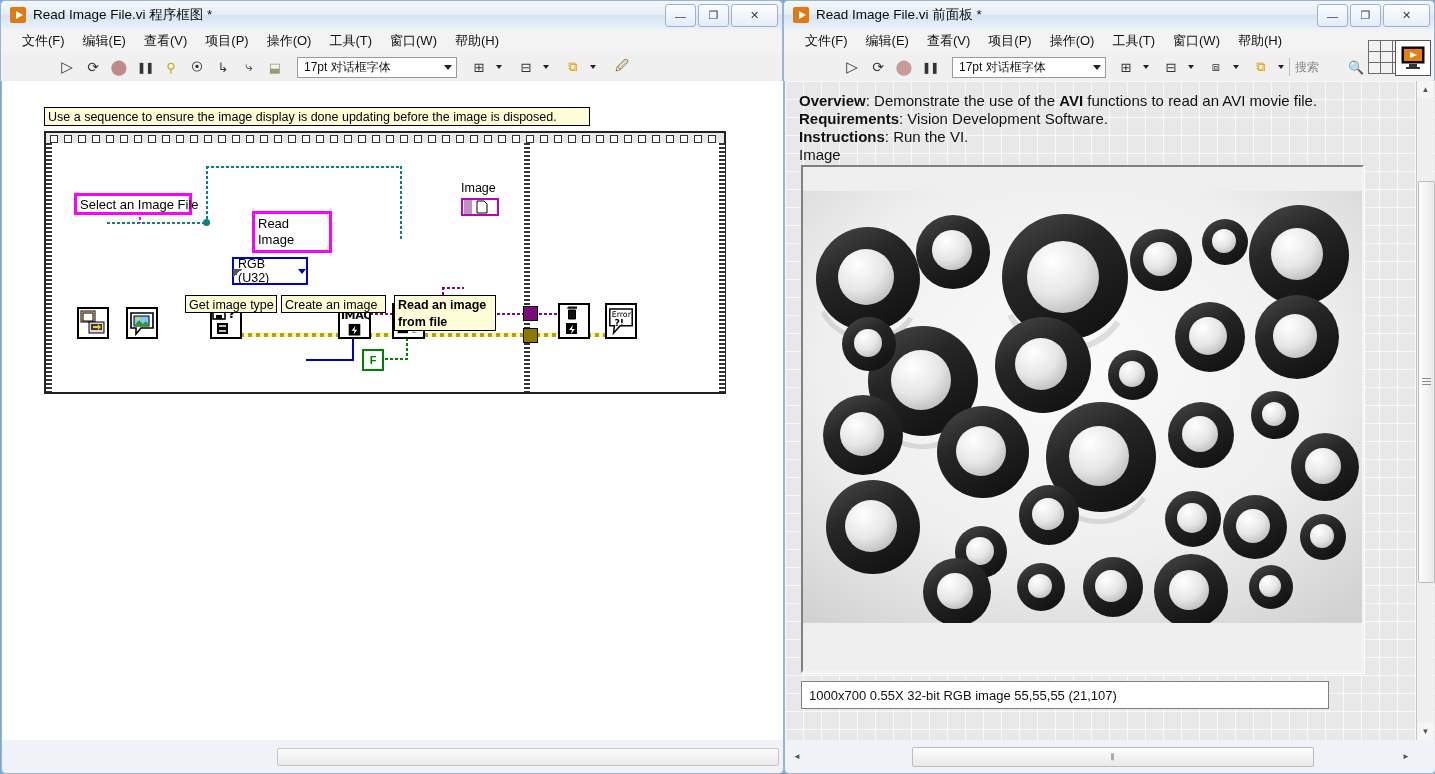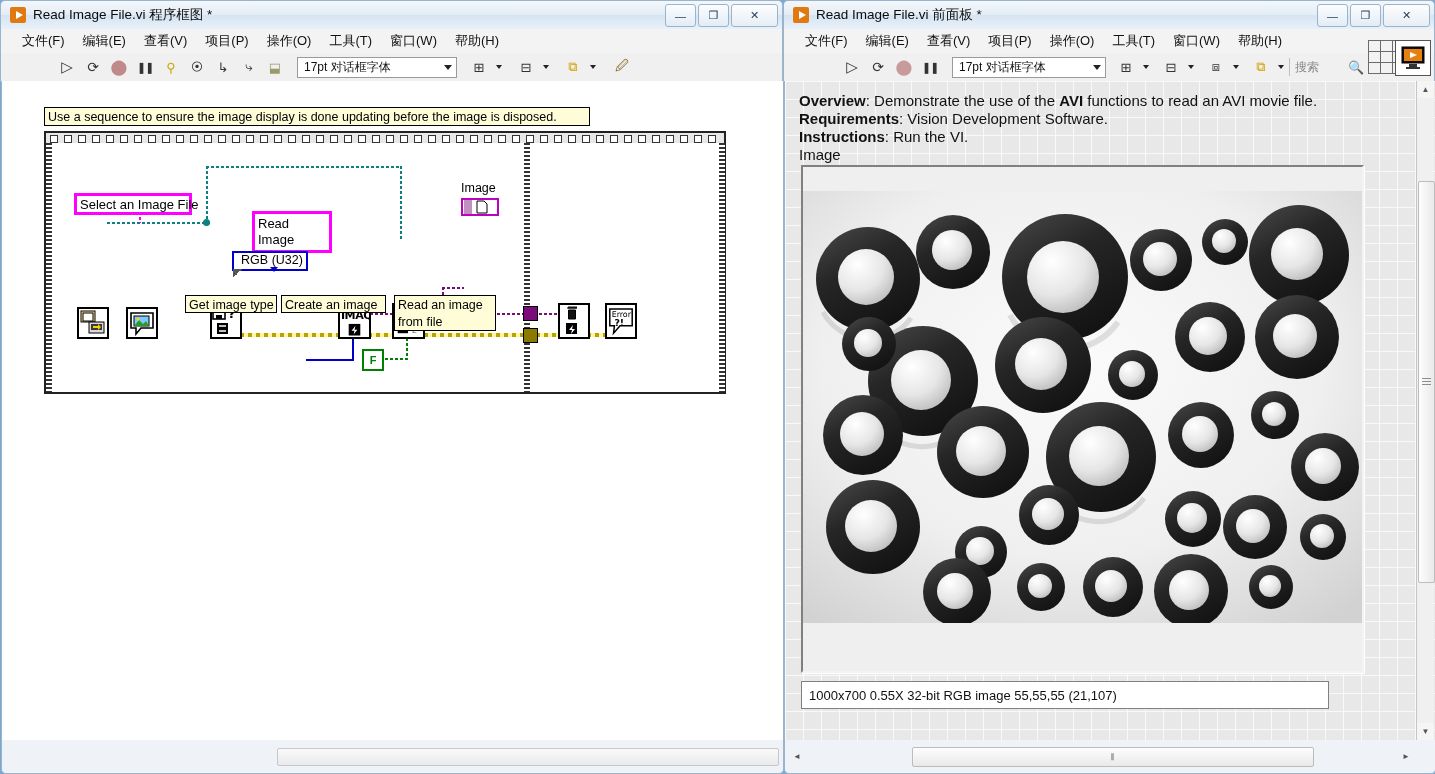--- a/index.html
+++ b/index.html
@@ -329,33 +329,33 @@
 
     <div class="lbl" style="left:459px;top:100px;">Image</div>
 
     <div class="indicator" style="left:459px;top:117px;width:38px;height:18px;">
       <span style="width:8px;height:14px;background:#c090c0;display:inline-block;margin-left:1px;"></span>
       <svg width="14" height="14" viewBox="0 0 14 14" style="margin-left:3px;">
         <path d="M2 1 h7 l3 3 v9 h-10z" fill="#fff" stroke="#000"></path>
       </svg>
     </div>
 
-    <div class="enumbox" style="left:230px;top:170px;width:76px;height:20px;flex-direction:column;">
+    <div class="enumbox" style="left:230px;top:176px;width:76px;height:28px;">
       <span>RGB (U32)</span>
       <span class="caret" style="margin-left:4px;border-top-color:#0000cd;"></span>
     </div>
     <div class="wire" style="left:231px;top:188px;width:9px;height:9px;background:linear-gradient(135deg,#555 50%,transparent 50%);"></div>
 
     <div class="boolF" style="left:360px;top:268px;width:18px;height:18px;">
       <span>F</span>
     </div>
 
     <div class="comment bd" style="left:183px;top:214px;width:92px;height:18px;line-height:16px;">Get image type</div>
     <div class="comment bd" style="left:279px;top:214px;width:105px;height:18px;line-height:16px;">Create an image</div>
-    <div class="comment bd" style="left:392px;top:214px;width:102px;height:36px;line-height:17px;">Read an image
+    <div class="comment bd" style="left:392px;top:214px;width:102px;height:36px;line-height:17px;font-weight:bold;">Read an image
 from file</div>
   </div>
 
   <div id="diaghscroll">
     <div class="hs-track"></div>
   </div>
 </div>
 
 <div class="win" id="panelwin">
 

